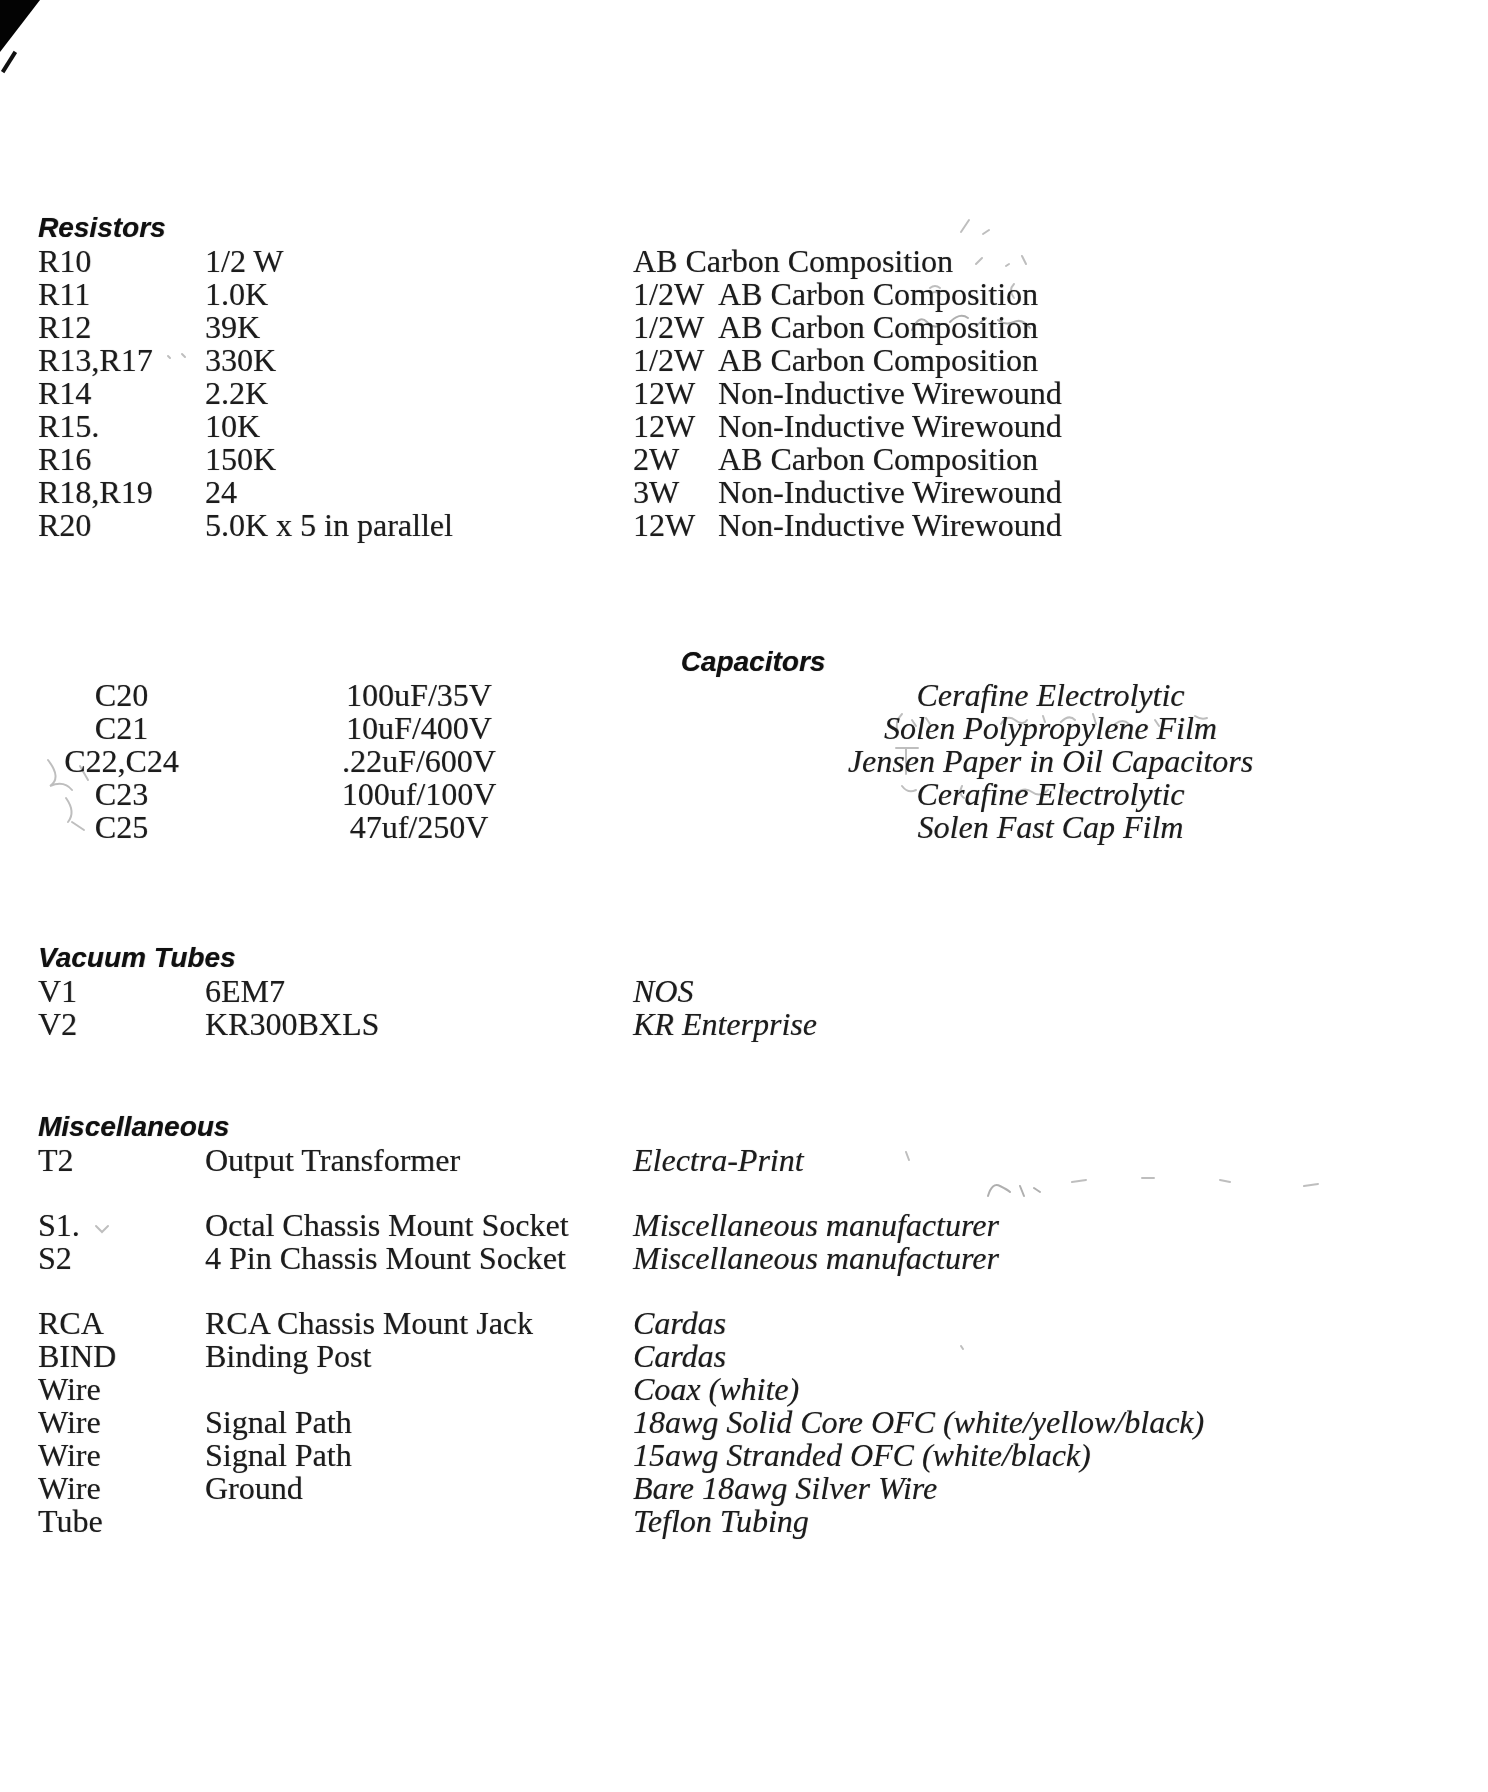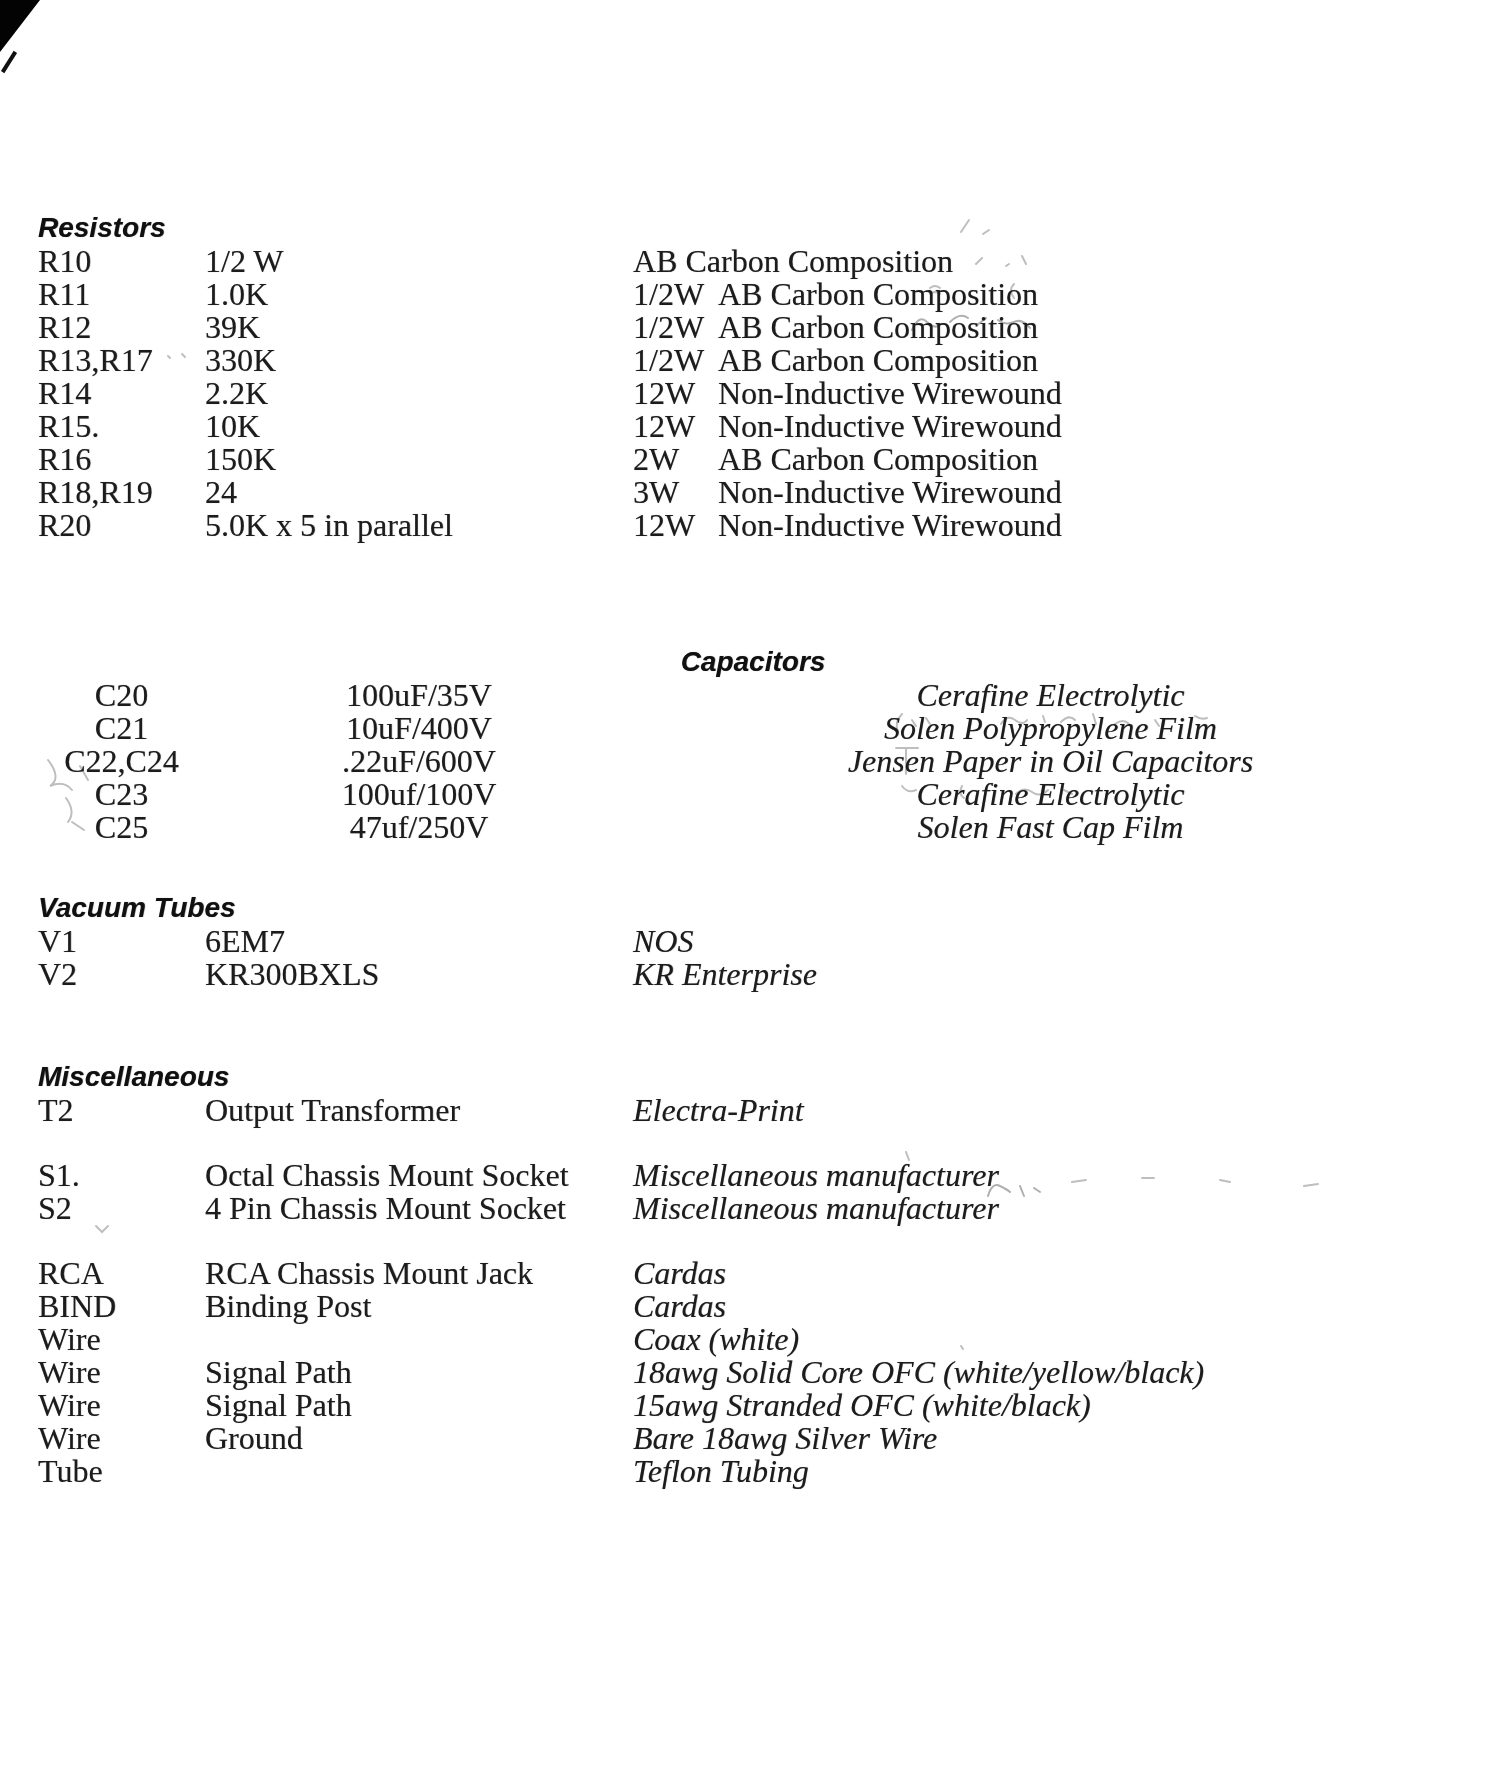--- a/index.html
+++ b/index.html
@@ -31,21 +31,21 @@
   .row {
     display:grid;
     grid-template-columns:167px 428px 85px 1fr;
     font-size:32px;
     line-height:33px;
     text-shadow:0.3px 0.3px 0.7px rgba(25,25,25,0.5);
   }
   .row span { white-space:nowrap; }
   .desc-wide { grid-column:3 / 5;font-style:italic; }
   .sec-capacitors { margin-top:103px;text-align:center; }
-  .sec-tubes { margin-top:47px; }
+  .sec-tubes { margin-top:97px; }
   .sec-misc { margin-top:69px; }
   .group-gap { height:32px; }
   
   .corner-fold {
     position:absolute; left:0; top:0;
     width:0; height:0;
     border-top:52px solid #030303;
     border-right:40px solid transparent;
   }
   .corner-slash {

